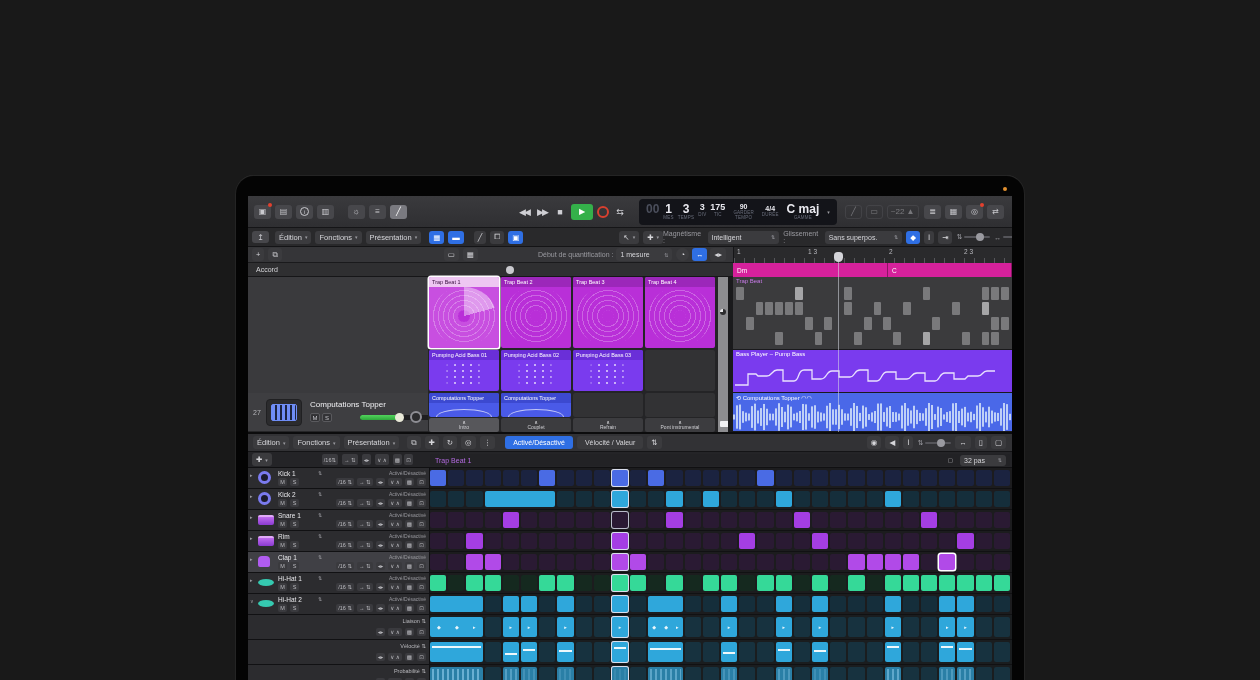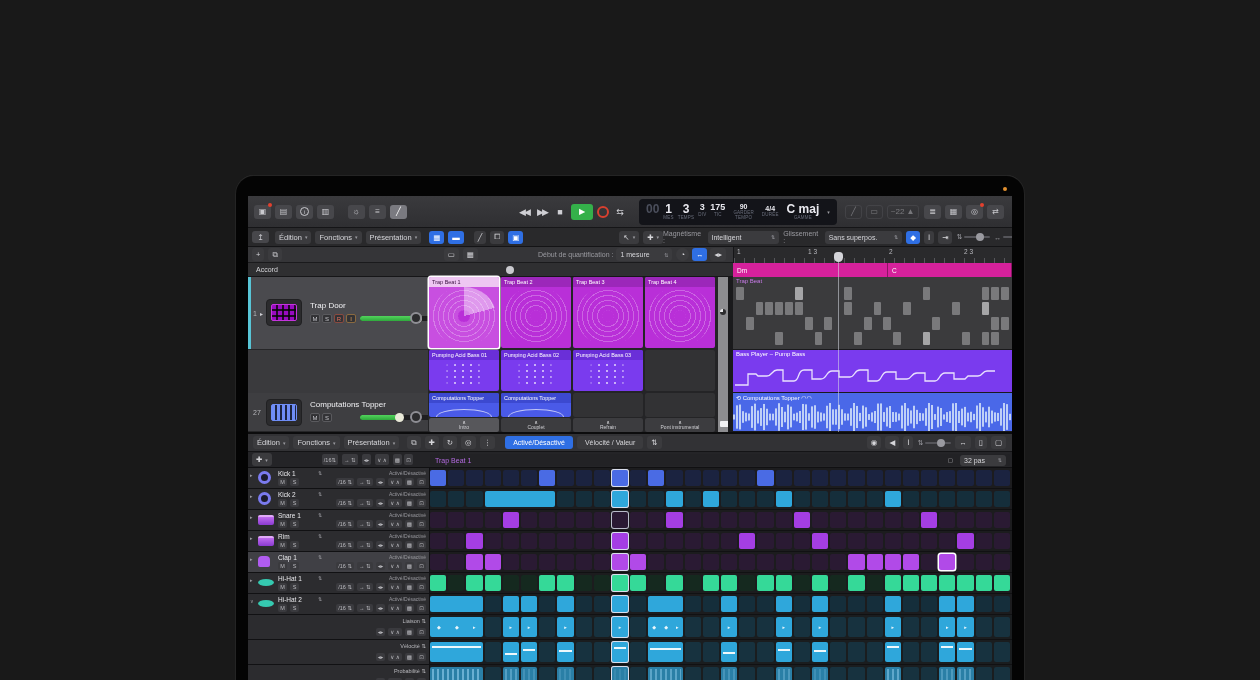--- a/index.html
+++ b/index.html
@@ -296,39 +296,20 @@
           <span>Dm</span>
         </div>
       <div class="chord" style="flex:1">
           <span>C</span>
         </div>
     </div>
 
     <div class="main">
 
       <div class="trackcol">
-        <div class="trk sel" style="top:0;height:73px">
-          <div class="selstrip"></div>
-          <span class="num">1</span>
-          <span class="disc1">▸</span>
-          <div class="ticon" style="top:22px">
-            <div class="g" style="background:repeating-linear-gradient(90deg,#c535dd 0 4px,#2b2b2d 4px 6px),repeating-linear-gradient(#c535dd 0 4px,#2b2b2d 4px 6px);background-blend-mode:multiply;border:1px solid #c535dd"></div>
-          </div>
-          <span class="tname" style="top:24px">Trap Door</span>
-          <div class="tbtns" style="top:37px">
-            <span class="mb">M</span>
-            <span class="mb">S</span>
-            <span class="mb r">R</span>
-            <span class="mb i">I</span>
-          </div>
-          <div class="vslider" style="left:112px;top:39px">
-              <div class="vfill" style="width:84%"></div>
-            </div>
-          <div class="knob" style="left:162px;top:35px"></div>
-        </div>
         <div class="trk" style="top:116px;height:39px">
           <span class="num">27</span>
           <div class="ticon" style="top:6px">
             <div class="g" style="background:repeating-linear-gradient(90deg,#6f8df6 0 3px,#1c2440 3px 5px);border:1px solid #6f8df6"></div>
           </div>
           <span class="tname" style="top:7px">Computations Topper</span>
           <div class="tbtns" style="top:20px">
             <span class="mb">M</span>
             <span class="mb">S</span>
           </div>

